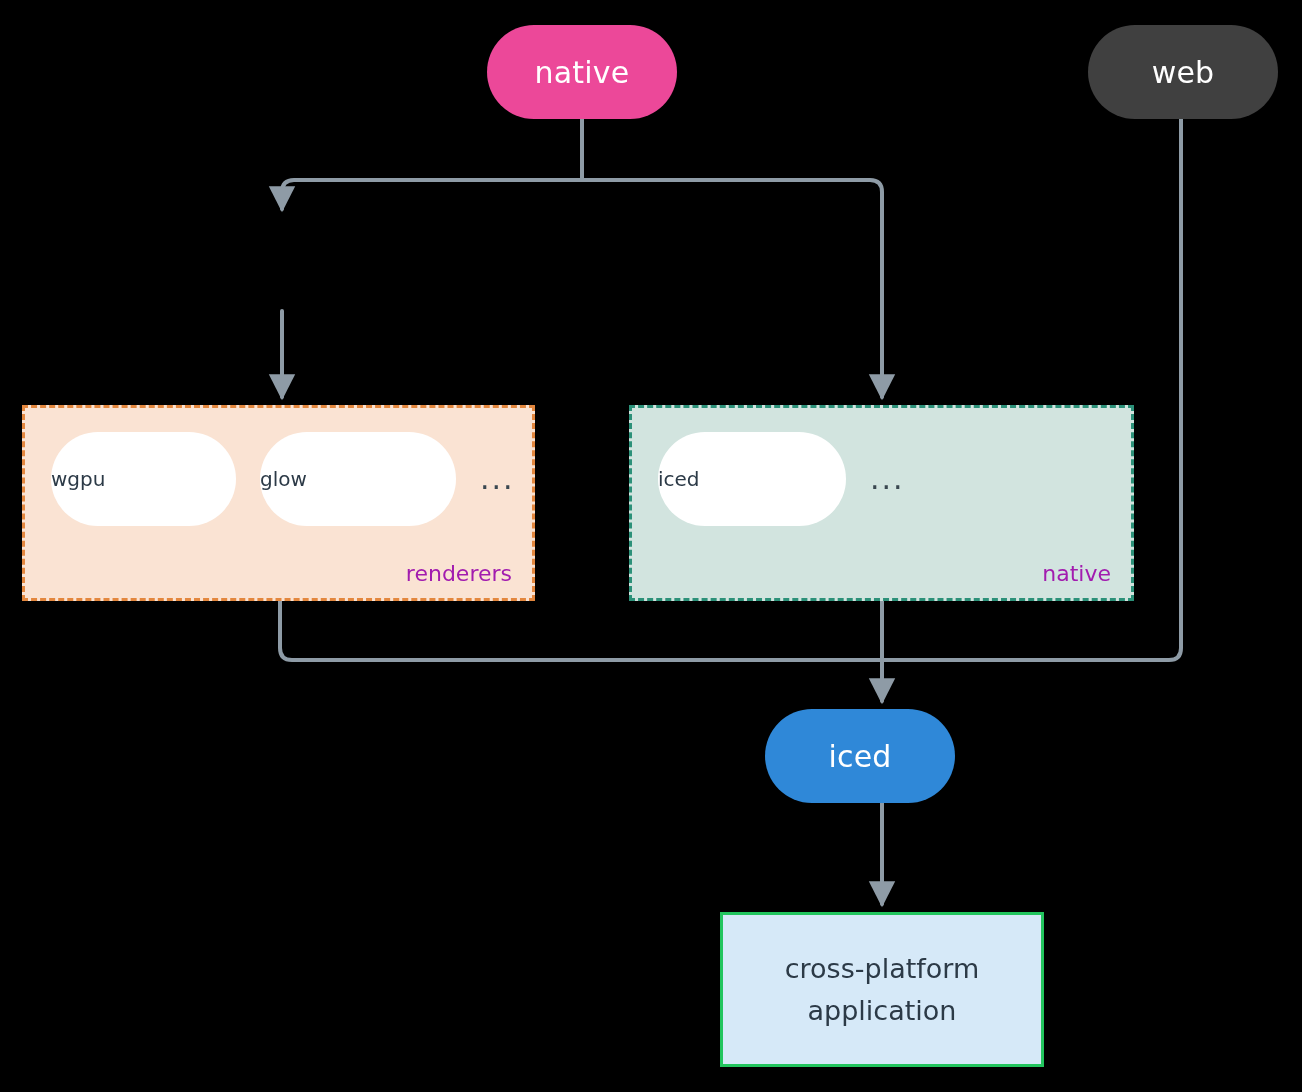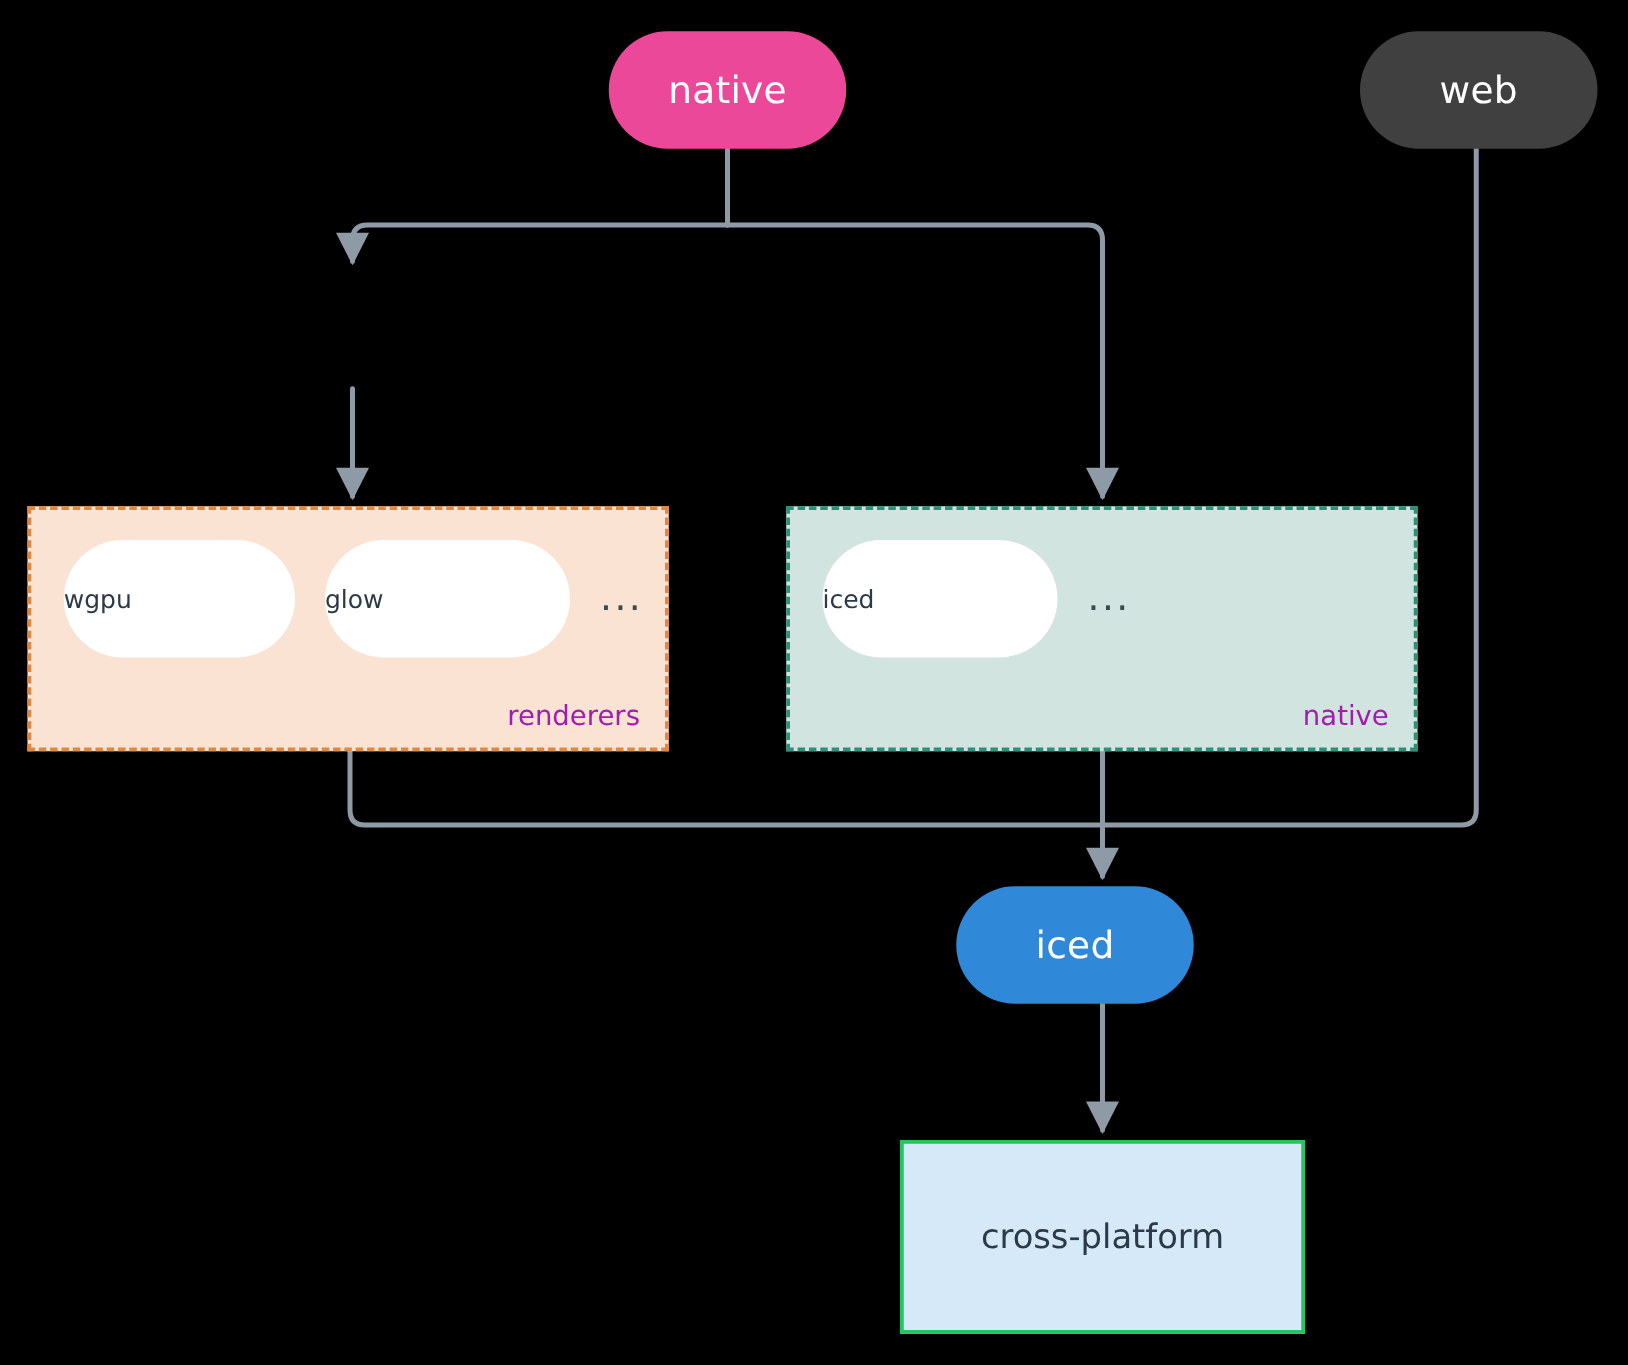--- a/index.html
+++ b/index.html
@@ -201,15 +201,16 @@
     </div>
     <div class="group-label">native</div>
   </div>
 
   <div class="node pill" id="node-iced">
     <span>iced</span>
   </div>
 
   <div class="node" id="node-application">
     <span class="appline">cross-platform</span>
+    <span class="appline">application</span>
   </div>
 
 </div>
 
 </body></html>

